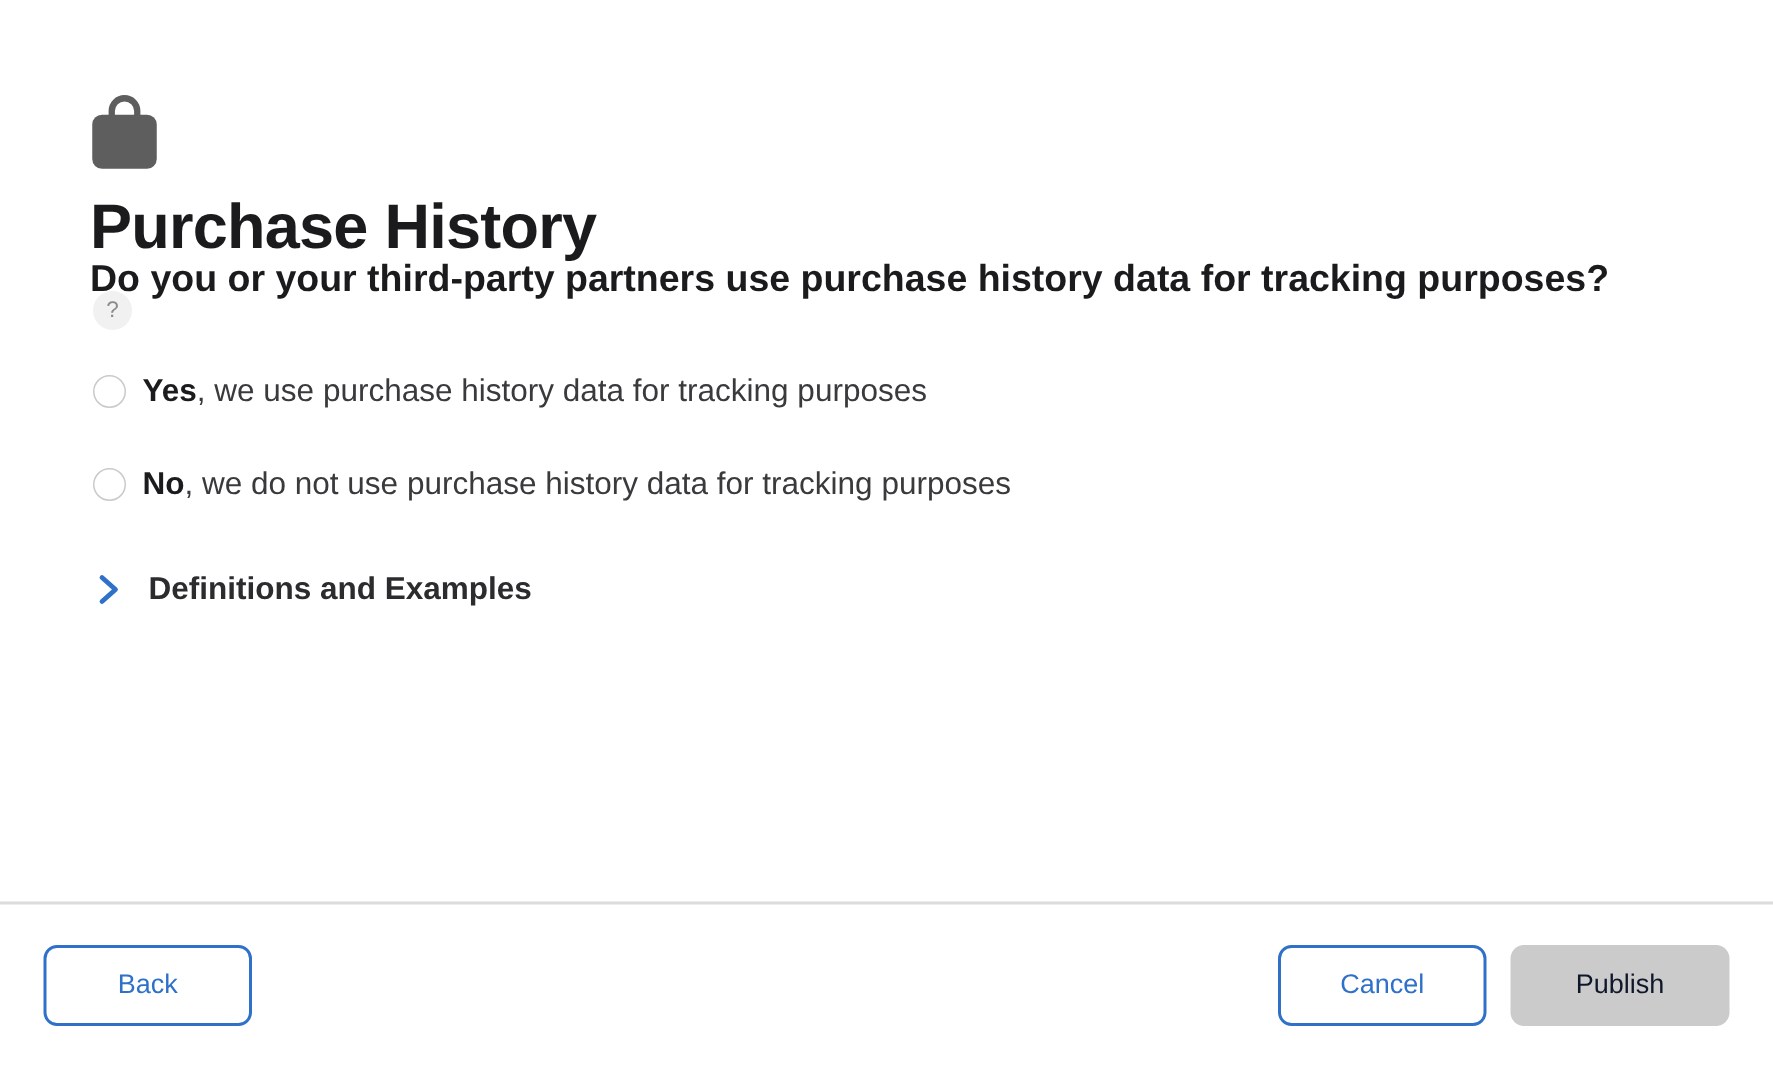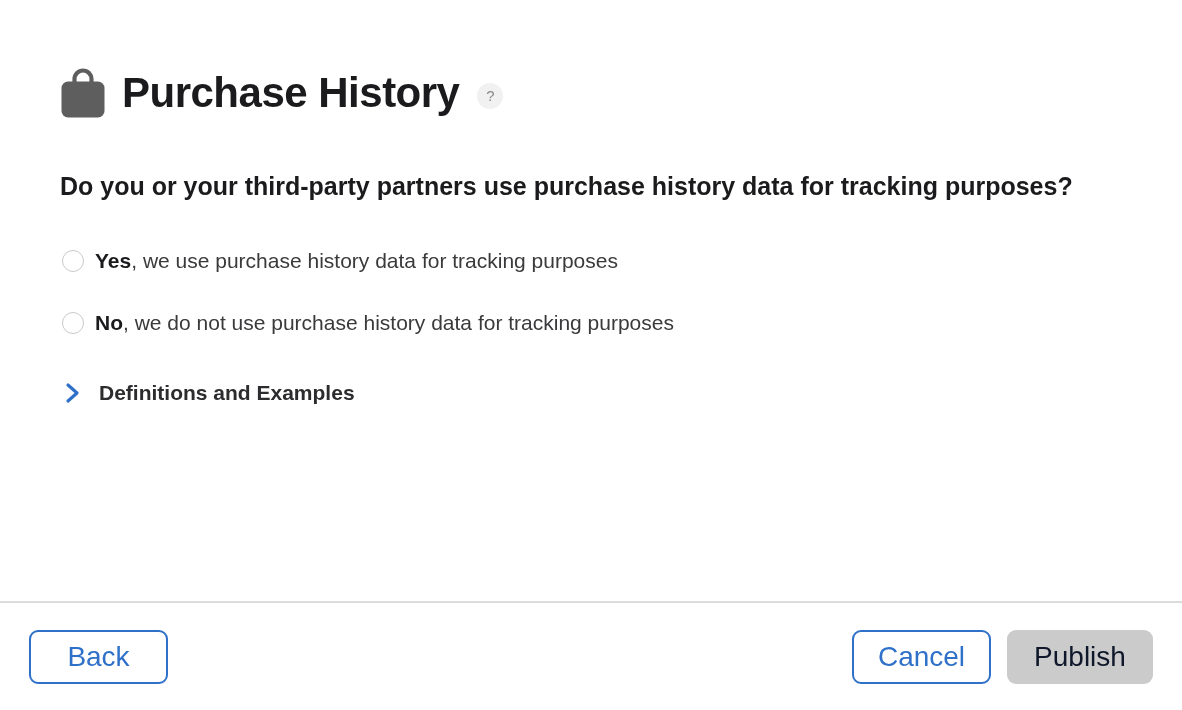--- a/index.html
+++ b/index.html
@@ -25,24 +25,25 @@
 
   
   .content {
     flex: 1 1 auto;
     padding: 0 60px;
     box-sizing: border-box;
   }
 
   .title-row {
     display: flex;
-    align-items: center;
+    align-items: flex-start;
     padding-top: 62px;
     height: 62px;
     gap: 16px;
+    flex-direction: column;
   }
 
   .bag-icon {
     width: 46px;
     height: 52px;
     flex: 0 0 auto;
     display: block;
   }
 
   .page-title {
@@ -158,21 +159,21 @@
   }
 
   .footer-right {
     display: flex;
     align-items: center;
     gap: 16px;
   }
 
   .btn {
     font-family: "Liberation Sans", sans-serif;
-    font-size: 28px;
+    font-size: 18px;
     border-radius: 9px;
     box-sizing: border-box;
     height: 54px;
     display: flex;
     align-items: center;
     justify-content: center;
     cursor: pointer;
     user-select: none;
     white-space: nowrap;
   }

